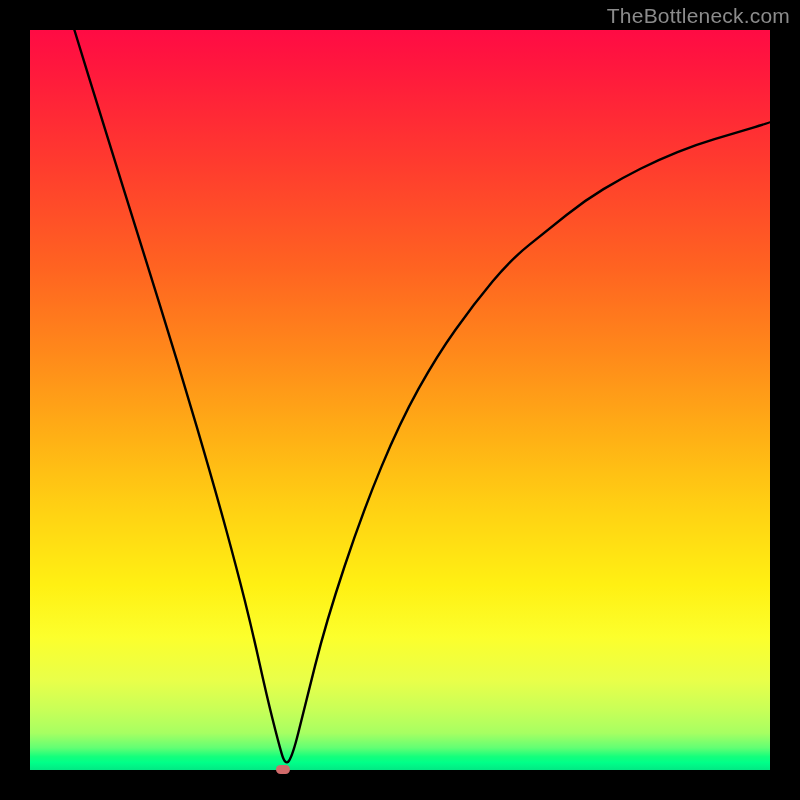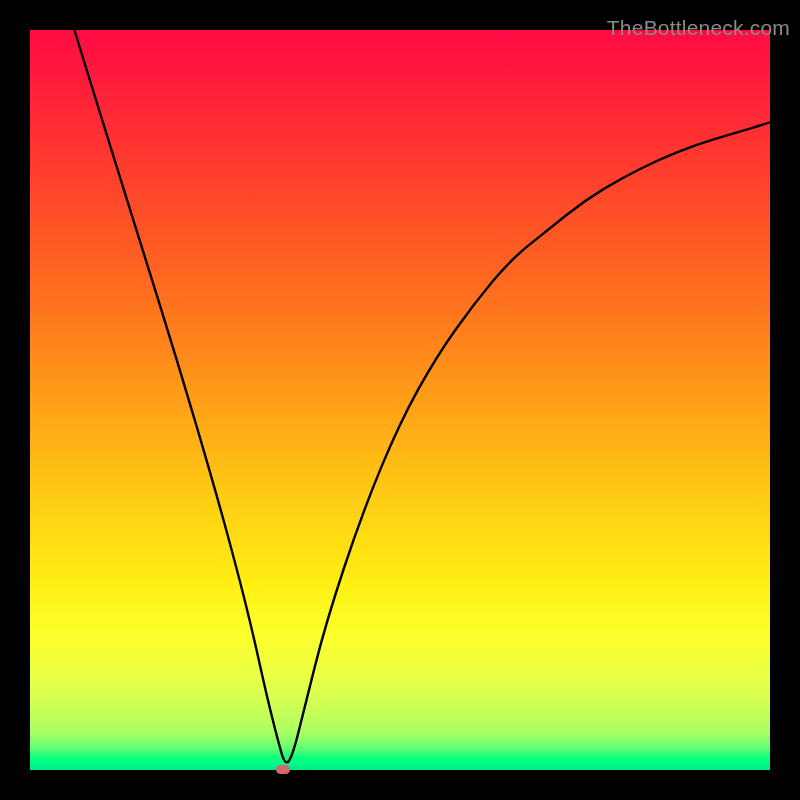--- a/index.html
+++ b/index.html
@@ -41,21 +41,21 @@
       #c7ff58 92%,
       #a7ff62 95%,
       #62ff74 97%,
       #14ff7c 98.2%,
       #00ff89 99%,
       #02e884 100%
     );
   }
   .watermark {
     position: absolute;
-    top: 16px;
+    top: 4px;
     right: 10px;
     color: #8b8b8b;
     font-size: 21px;
     font-weight: 500;
     letter-spacing: 0.2px;
     user-select: none;
   }
   svg.curve {
     position: absolute;
     left: 0;

